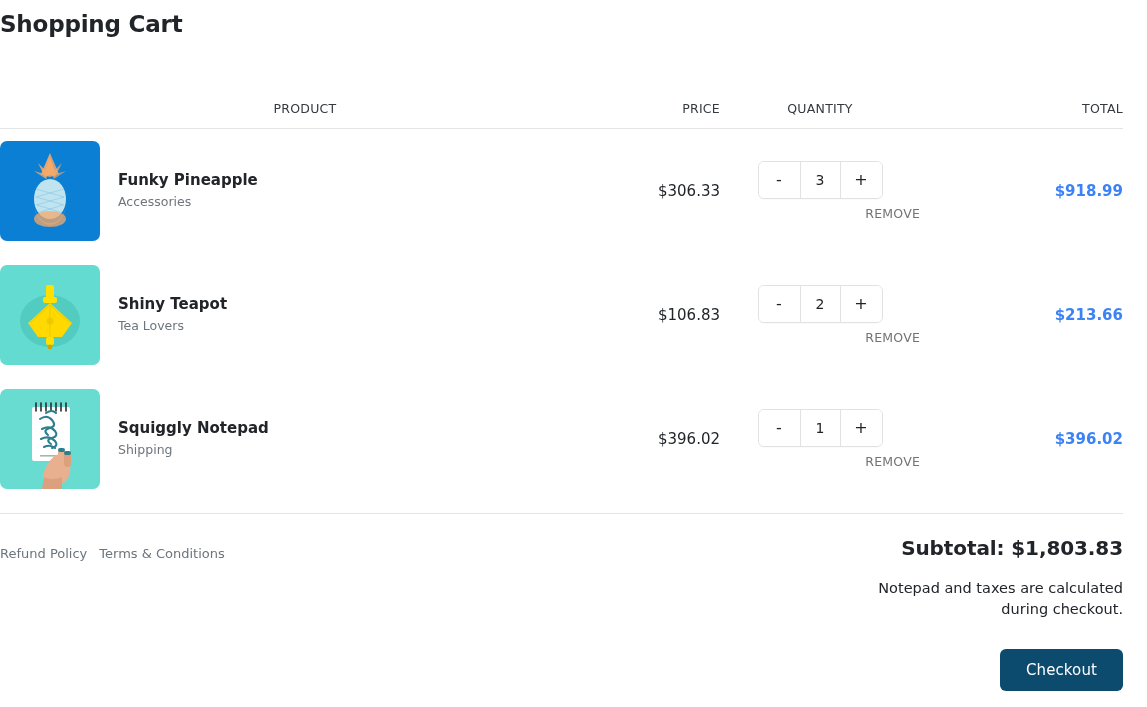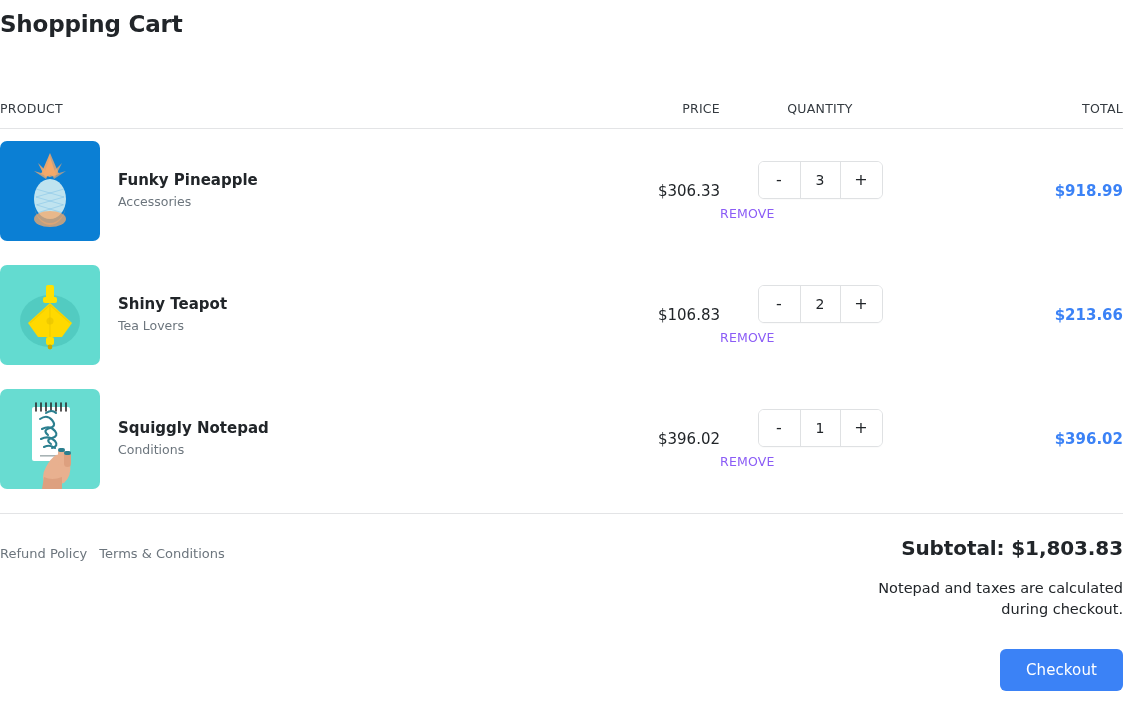--- a/index.html
+++ b/index.html
@@ -41,21 +41,21 @@
     font-size: 12.5px;
     font-weight: 400;
     color: #343a40;
     letter-spacing: 0.25px;
     padding-bottom: 12px;
     vertical-align: bottom;
   }
   .cart-table thead tr {
     border-bottom: 1px solid #e3e4e6;
   }
-  .th-product  { text-align: left;  width: 610px; }
+  .th-product  { text-align: center;  width: 610px; }
   .th-price    { text-align: right; width: 110px; }
   .th-quantity { text-align: center;width: 200px; }
   .th-total    { text-align: right; width: 203px; }
 
   
   .cart-table tbody td {
     padding: 12px 0;
     vertical-align: middle;
     border: none;
   }
@@ -128,24 +128,24 @@
     border-right: 1px solid #dfe1e3;
     font-size: 14px;
   }
   .stepper button { cursor: pointer; font-size: 16px; }
 
   .remove-link {
     display: block;
     margin-top: 7px;
     font-size: 12.5px;
     letter-spacing: 0.2px;
-    color: #8b5cf6;
+    color: #737373;
     text-decoration: none;
     cursor: pointer;
-    text-align: left;
+    text-align: right;
   }
 
   .total-cell {
     text-align: right;
     font-size: 15px;
     font-weight: 700;
     color: #3b82f6;
     white-space: nowrap;
   }
 
@@ -195,21 +195,21 @@
     margin-left: auto;
   }
 
   .checkout-row {
     width: 1123px;
     display: flex;
     justify-content: flex-end;
     margin-top: 29px;
   }
   .checkout-button {
-    background: #3b82f6;
+    background: #0c4a6e;
     color: #ffffff;
     border: none;
     border-radius: 6px;
     font-family: inherit;
     font-size: 15px;
     font-weight: 400;
     padding: 0 26px;
     height: 42px;
     cursor: pointer;
     letter-spacing: 0.1px;
@@ -343,21 +343,21 @@
       <rect x="58" y="60" width="7" height="16" rx="3.5" fill="#e8b08f"></rect>
       <rect x="64" y="63" width="7" height="15" rx="3.5" fill="#dda07f"></rect>
     </g>
     <rect x="58" y="59" width="7" height="4" rx="2" fill="#2b7f8f"></rect>
     <rect x="64" y="62" width="7" height="4" rx="2" fill="#2b7f8f"></rect>
     <path d="M44 88 q8 4 18 0 l0 12 l-20 0z" fill="#dda07f"></path>
   </svg>
               </div>
         <div>
           <div class="product-name">Squiggly Notepad</div>
-          <div class="product-category">Conditions</div>
+          <div class="product-category">Shipping</div>
         </div>
       </div>
     </td>
     <td class="price-cell">$396.02</td>
     <td class="qty-cell">
       <div class="stepper">
         <button>-</button>
         <span class="qty-value">1</span>
         <button>+</button>
       </div>

